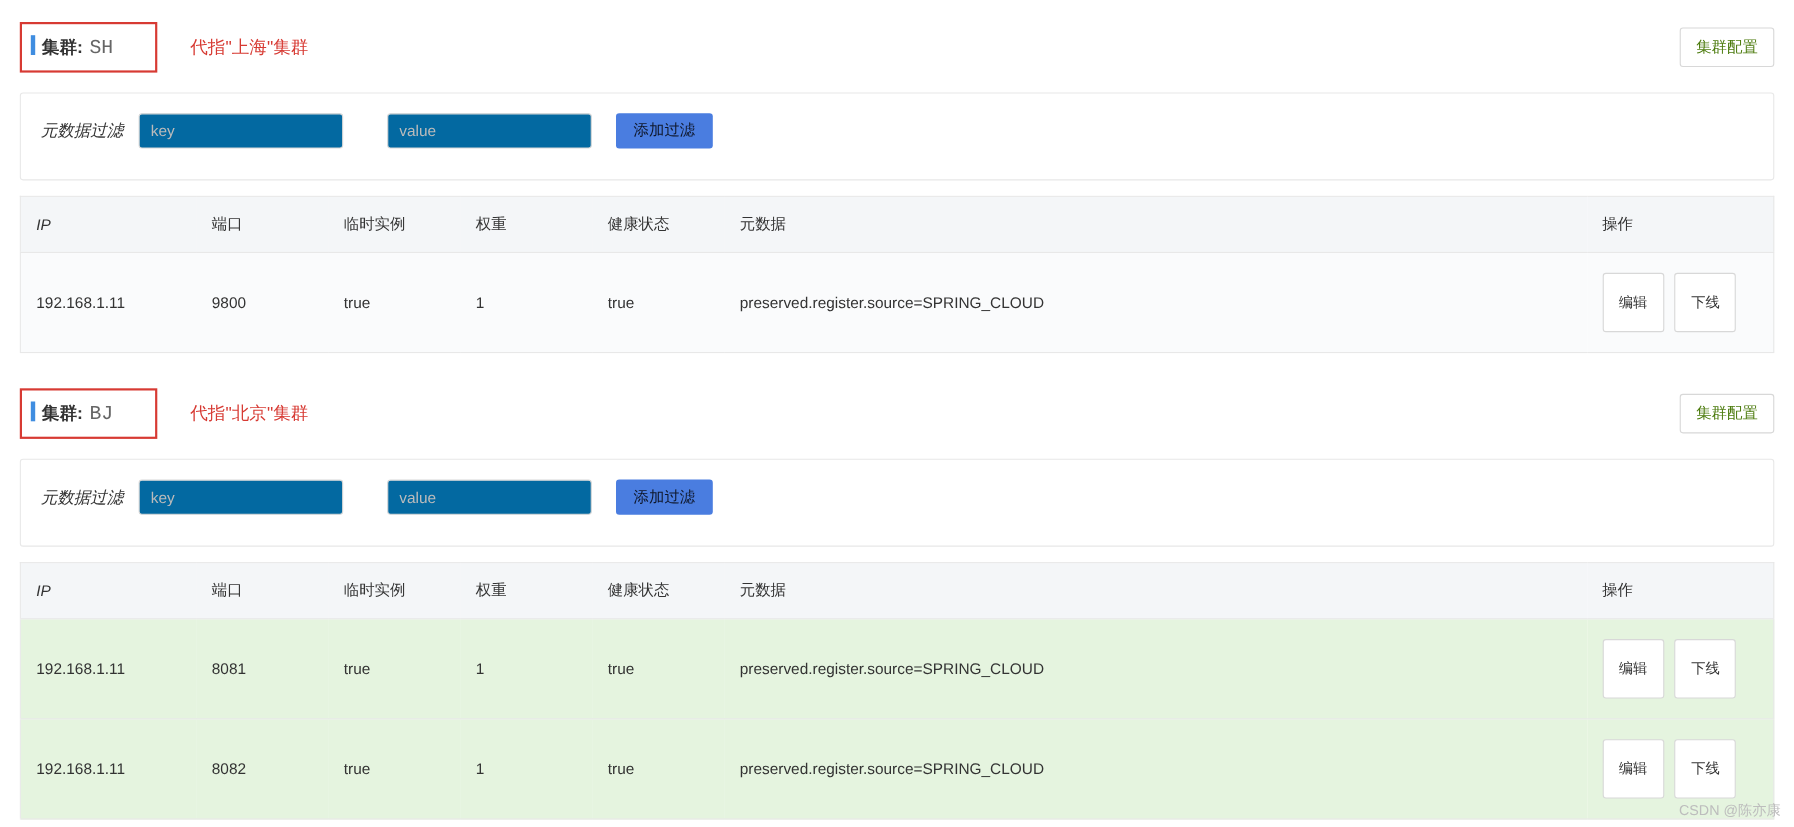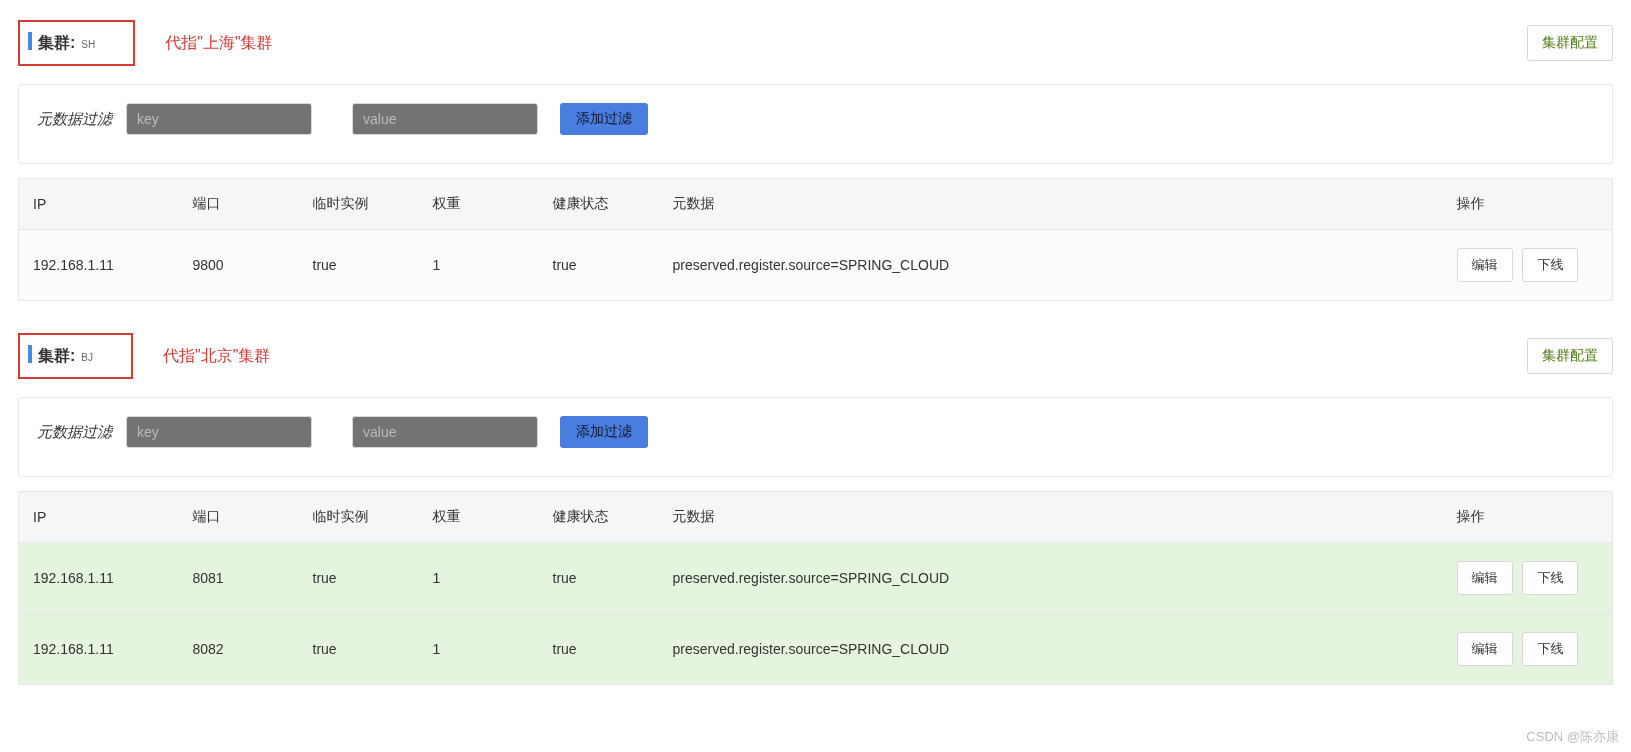--- a/index.html
+++ b/index.html
@@ -2,42 +2,42 @@
 <html><head>
   <meta charset="utf-8">
   <style>
     * { box-sizing: border-box; margin: 0; padding: 0; }
     body { font-family: -apple-system, BlinkMacSystemFont, "Segoe UI", "Microsoft YaHei", sans-serif; background: #fff; font-size: 14px; color: #333; }
     .cluster-block { margin: 18px 18px 30px 18px; }
     .cluster-header { display: flex; align-items: center; position: relative; height: 50px; justify-content: space-between; }
     .title-box { border: 2px solid #d73a33; padding: 8px 38px 10px 8px; display: inline-flex; align-items: baseline; position: relative; }
     .title-bar { display: inline-block; width: 4px; height: 18px; background: #3f8de0; margin-right: 6px; position: relative; top:2px; }
     .title-label { font-size: 16px; font-weight: 600; color:#333; }
-    .title-code { font-size: 10px; color:#666; margin-left:6px; }
+    .title-code { font-size: 18px; color:#666; margin-left:6px;font-family:Liberation Mono, monospace; }
     .annotation { color: #d73a33; font-size: 16px; margin-left: 30px; }
     .config-btn { margin-left: auto; background:#fff; border:1px solid #d8d8d8; border-radius:3px; padding:8px 14px; font-size:14px; cursor:pointer; color:#4d7c0f; }
     .filter-panel { border:1px solid #e8e8e8; border-radius:3px; margin-top: 16px; padding: 18px 18px 28px 18px; display:flex; align-items:center; gap: 8px; }
     .filter-label { font-size:15px; color:#333; margin-right:6px;font-style:italic; }
-    .txt-input { border:1px solid #d8d8d8; border-radius:3px; height:32px; padding: 0 10px; font-size:14px; width:186px; background:#737373; }
+    .txt-input { border:1px solid #d8d8d8; border-radius:3px; height:32px; padding: 0 10px; font-size:14px; width:186px; background:#0369a1; }
     .txt-input::placeholder { color:#bbb; }
     .gap { width:24px; }
     .btn-primary { background:#4a7de0; color:#0f172a; border:none; border-radius:3px; height:32px; padding:0 16px; font-size:14px; cursor:pointer; margin-left:14px; }
     .table { width:100%; border-collapse:collapse; margin-top:14px; border:1px solid #e8e8e8; }
     .table th { text-align:left; font-weight:500; background:#f4f6f8; color:#333; padding:16px 14px; border-bottom:1px solid #e8e8e8; font-size:14px; }
     .table td { padding:18px 14px; color:#333; font-size:14px; border-bottom:1px solid #e8e8e8; }
     .row-normal td { background:#fafbfc; }
     .row-green td { background:#e5f4df; }
-    .col-ip { width:160px; }
+    .col-ip { width:160px;font-style:italic; }
     .col-port { width:120px; }
     .col-temp { width:120px; }
     .col-weight { width:120px; }
     .col-health { width:120px; }
     .col-meta { }
     .col-ops { width:170px; }
-    .sm-btn { background:#fff; border:1px solid #d8d8d8; border-radius:3px; padding:7px 14px; font-size:13px; cursor:pointer; color:#333; margin-right:6px; }
+    .sm-btn { background:#fff; border:1px solid #d8d8d8; border-radius:3px; padding:17px 14px; font-size:13px; cursor:pointer; color:#333; margin-right:6px; }
     .watermark { position:fixed; right:12px; bottom:6px; color:#bdbdbd; font-size:13px;margin-top:21px; }
   </style>
 </head>
 <body>
 
 <div id="root">
   <div class="cluster-block">
     <div class="cluster-header">
       <div class="title-box">
         <span class="title-bar"></span>

